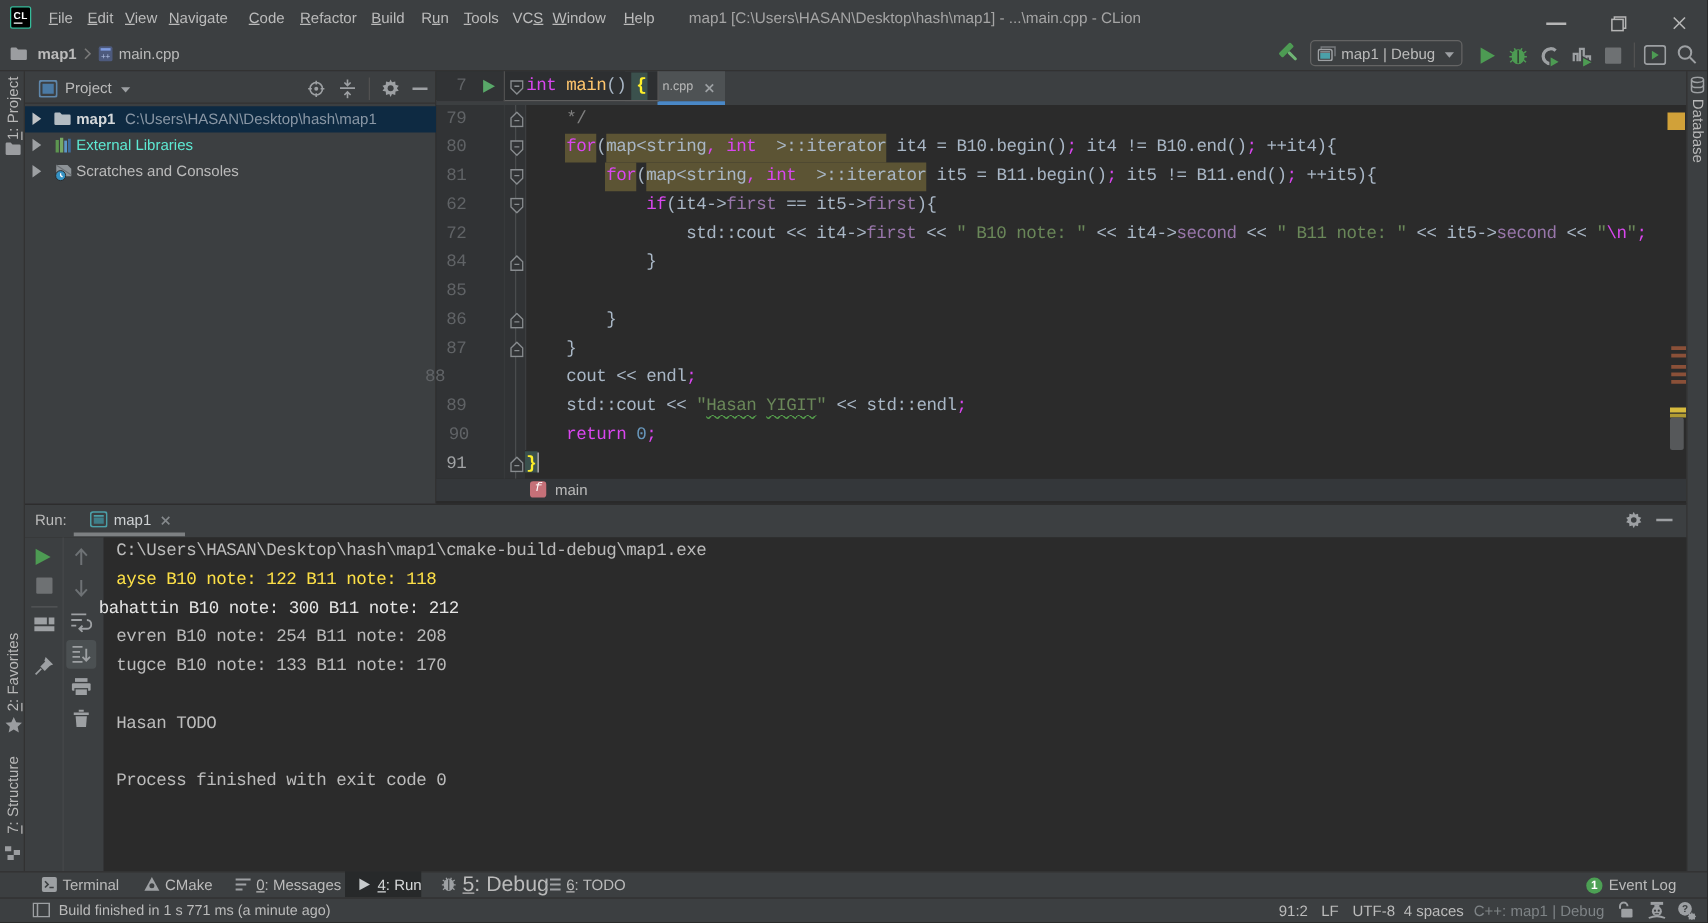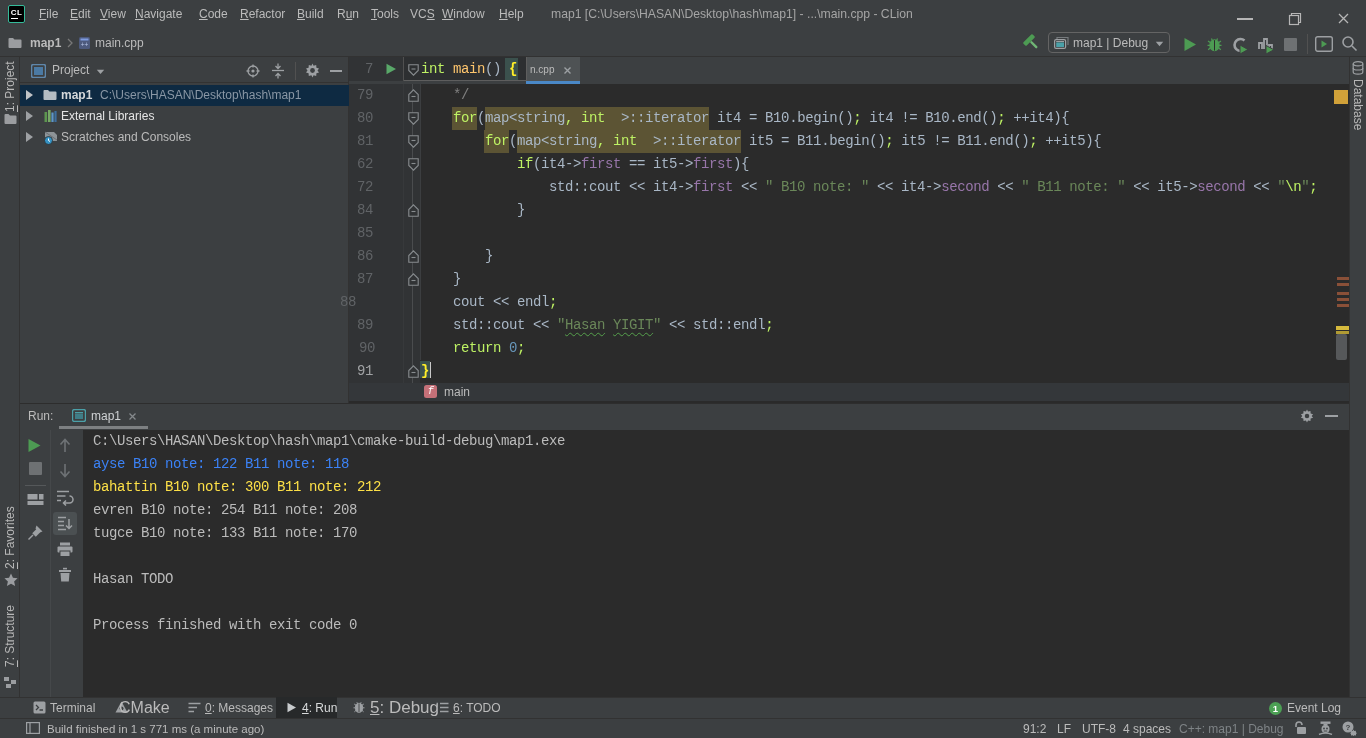--- a/index.html
+++ b/index.html
@@ -2,21 +2,21 @@
 <html><head>
 <meta charset="utf-8">
 <style>
 *{margin:0;padding:0;box-sizing:border-box}
 html,body{width:1366px;height:738px;overflow:hidden;background:#2b2b2b}
 body{font-family:"Liberation Sans",sans-serif;font-size:12px;color:#bbbbbb}
 #root{position:relative;width:1366px;height:738px;overflow:hidden;background:#2b2b2b}
 .abs{position:absolute}
 .mono{font-family:"Liberation Mono",monospace;font-size:14px;letter-spacing:-0.4px;white-space:pre}
 .crow{position:absolute;height:23px;line-height:23px}
-.k{color:#bef264}.s{color:#6a8759}.n{color:#6897bb}.c{color:#808080}.f{color:#9876aa}.d{color:#a9b7c6}
+.k{color:#d946ef}.s{color:#6a8759}.n{color:#6897bb}.c{color:#808080}.f{color:#9876aa}.d{color:#a9b7c6}
 .num{position:absolute;width:16px;text-align:right;color:#606366;height:23px;line-height:23px;font-family:"Liberation Mono",monospace;font-size:14px;letter-spacing:-0.4px}
 .vup{writing-mode:vertical-rl;transform:rotate(180deg);font-size:12px;color:#b8b8b8;white-space:nowrap}
 .vdn{writing-mode:vertical-rl;font-size:12px;color:#b8b8b8;white-space:nowrap}
 .u{text-decoration:underline}
 .sq{text-decoration:underline wavy #55a04c 1px;text-underline-offset:3px}
 </style>
 </head>
 <body>
 <div id="root">
 
@@ -178,21 +178,21 @@
   <div class="abs" style="left:100px;top:88px;height:15px;line-height:15px;color:#8a97a5">C:\Users\HASAN\Desktop\hash\map1</div>
   <svg class="abs" style="left:25px;top:110px" width="9" height="12" viewBox="0 0 9 12">
         <path d="M1 1 L8 6 L1 11 Z" fill="#9da0a3"></path>
       </svg>
   <svg class="abs" style="left:44px;top:110px" width="13" height="13" viewBox="0 0 13 13">
         <rect x="0.5" y="2" width="2.6" height="10" fill="#5d9650"></rect>
         <rect x="4" y="0" width="2.6" height="12" fill="#76a965"></rect>
         <rect x="7.4" y="2.5" width="2.2" height="9.5" fill="#5d96c8"></rect>
         <rect x="10.4" y="1" width="2.2" height="11" fill="#3d6e9e"></rect>
       </svg>
-  <div class="abs" style="left:61px;top:109px;height:15px;line-height:15px;color:#e5e5e5">External Libraries</div>
+  <div class="abs" style="left:61px;top:109px;height:15px;line-height:15px;color:#5eead4">External Libraries</div>
   <svg class="abs" style="left:25px;top:131px" width="9" height="12" viewBox="0 0 9 12">
         <path d="M1 1 L8 6 L1 11 Z" fill="#9da0a3"></path>
       </svg>
   <svg class="abs" style="left:44px;top:131px" width="14" height="14" viewBox="0 0 14 14">
         <path d="M1 1 H10 L13 4 V10 H1 Z" fill="#8d9397"></path>
         <path d="M1 1 L13 9" stroke="#6b7074" stroke-width="1"></path>
         <circle cx="4.5" cy="9.5" r="4" fill="#3592c4" stroke="#2b2b2b" stroke-width="0.8"></circle>
         <path d="M4.5 7.5 V9.5 L6 10.5" stroke="#fff" stroke-width="1" fill="none"></path>
       </svg>
   <div class="abs" style="left:61px;top:130px;height:15px;line-height:15px;color:#bbbbbb">Scratches and Consoles</div>
@@ -386,40 +386,40 @@
         <rect x="0.5" y="4.5" width="15" height="6" rx="1"></rect>
         <rect x="3" y="9" width="10" height="5.5" fill="#9da0a3" stroke="#3c3f41" stroke-width="1"></rect>
       </svg>
   <svg class="abs" style="left:58px;top:567px" width="14" height="15" viewBox="0 0 14 15" fill="#9da0a3">
         <rect x="1" y="3" width="12" height="2"></rect>
         <rect x="5" y="0.8" width="4" height="1.6"></rect>
         <path d="M2.5 6 H11.5 L10.8 14.5 H3.2 Z"></path>
       </svg>
 
   <div class="crow mono" style="left:93px;top:430px;color:#bbbbbb">C:\Users\HASAN\Desktop\hash\map1\cmake-build-debug\map1.exe</div>
-  <div class="crow mono" style="left:93px;top:453px;color:#3b82f6">ayse B10 note: 122 B11 note: 118</div>
-  <div class="crow mono" style="left:93px;top:476px;color:#fde047">bahattin B10 note: 300 B11 note: 212</div>
+  <div class="crow mono" style="left:93px;top:453px;color:#fde047">ayse B10 note: 122 B11 note: 118</div>
+  <div class="crow mono" style="left:79px;top:476px;color:#e5e5e5">bahattin B10 note: 300 B11 note: 212</div>
   <div class="crow mono" style="left:93px;top:499px;color:#bbbbbb">evren B10 note: 254 B11 note: 208</div>
   <div class="crow mono" style="left:93px;top:522px;color:#bbbbbb">tugce B10 note: 133 B11 note: 170</div>
   <div class="crow mono" style="left:93px;top:568px;color:#bbbbbb">Hasan TODO</div>
   <div class="crow mono" style="left:93px;top:614px;color:#bbbbbb">Process finished with exit code 0</div>
 </div>
 
 <div class="abs" style="left:0;top:697px;width:1366px;height:21px;background:#3c3f41;border-top:1px solid #323232"></div>
 <div id="bottombar">
   <svg class="abs" style="left:33px;top:701px" width="13" height="13" viewBox="0 0 13 13">
         <rect x="0.5" y="0.5" width="12" height="12" rx="1.5" fill="#9da0a3"></rect>
         <path d="M3 4 L5.5 6.5 L3 9 M6.5 9 H10" stroke="#3c3f41" stroke-width="1.3" fill="none"></path>
       </svg>
   <div class="abs" style="left:50px;top:701px;height:14px;line-height:14px;font-size:12px">Terminal</div>
   <svg class="abs" style="left:115px;top:701px" width="13" height="12" viewBox="0 0 13 12">
         <path d="M6.5 0.5 L12.5 11.5 H0.5 Z" fill="#9da0a3"></path>
         <circle cx="6.5" cy="7.5" r="2" fill="#3c3f41"></circle>
       </svg>
-  <div class="abs" style="left:119px;top:701px;height:14px;line-height:14px;font-size:16px">CMake</div>
+  <div class="abs" style="left:132px;top:701px;height:14px;line-height:14px;font-size:12px">CMake</div>
   <svg class="abs" style="left:188px;top:702px" width="13" height="11" viewBox="0 0 13 11" stroke="#9da0a3" stroke-width="1.6">
         <path d="M0.5 1.5 H12.5 M0.5 5.5 H9 M0.5 9.5 H6"></path>
       </svg>
   <div class="abs" style="left:205px;top:701px;height:14px;line-height:14px;font-size:12px"><span class="u">0</span>: Messages</div>
   <div class="abs" style="left:276px;top:697px;width:61px;height:21px;background:#27292a"></div>
   <svg class="abs" style="left:286px;top:702px" width="11" height="11" viewBox="0 0 11 11">
         <path d="M1.5 0.8 L10 5.5 L1.5 10.2 Z" fill="#c8cbcd"></path>
       </svg>
   <div class="abs" style="left:302px;top:701px;height:14px;line-height:14px;font-size:12px;color:#d8dadb"><span class="u">4</span>: Run</div>
   <svg class="abs" style="left:352px;top:700px" width="14" height="14" viewBox="0 0 14 14" stroke="#9da0a3" fill="none" stroke-width="1">

